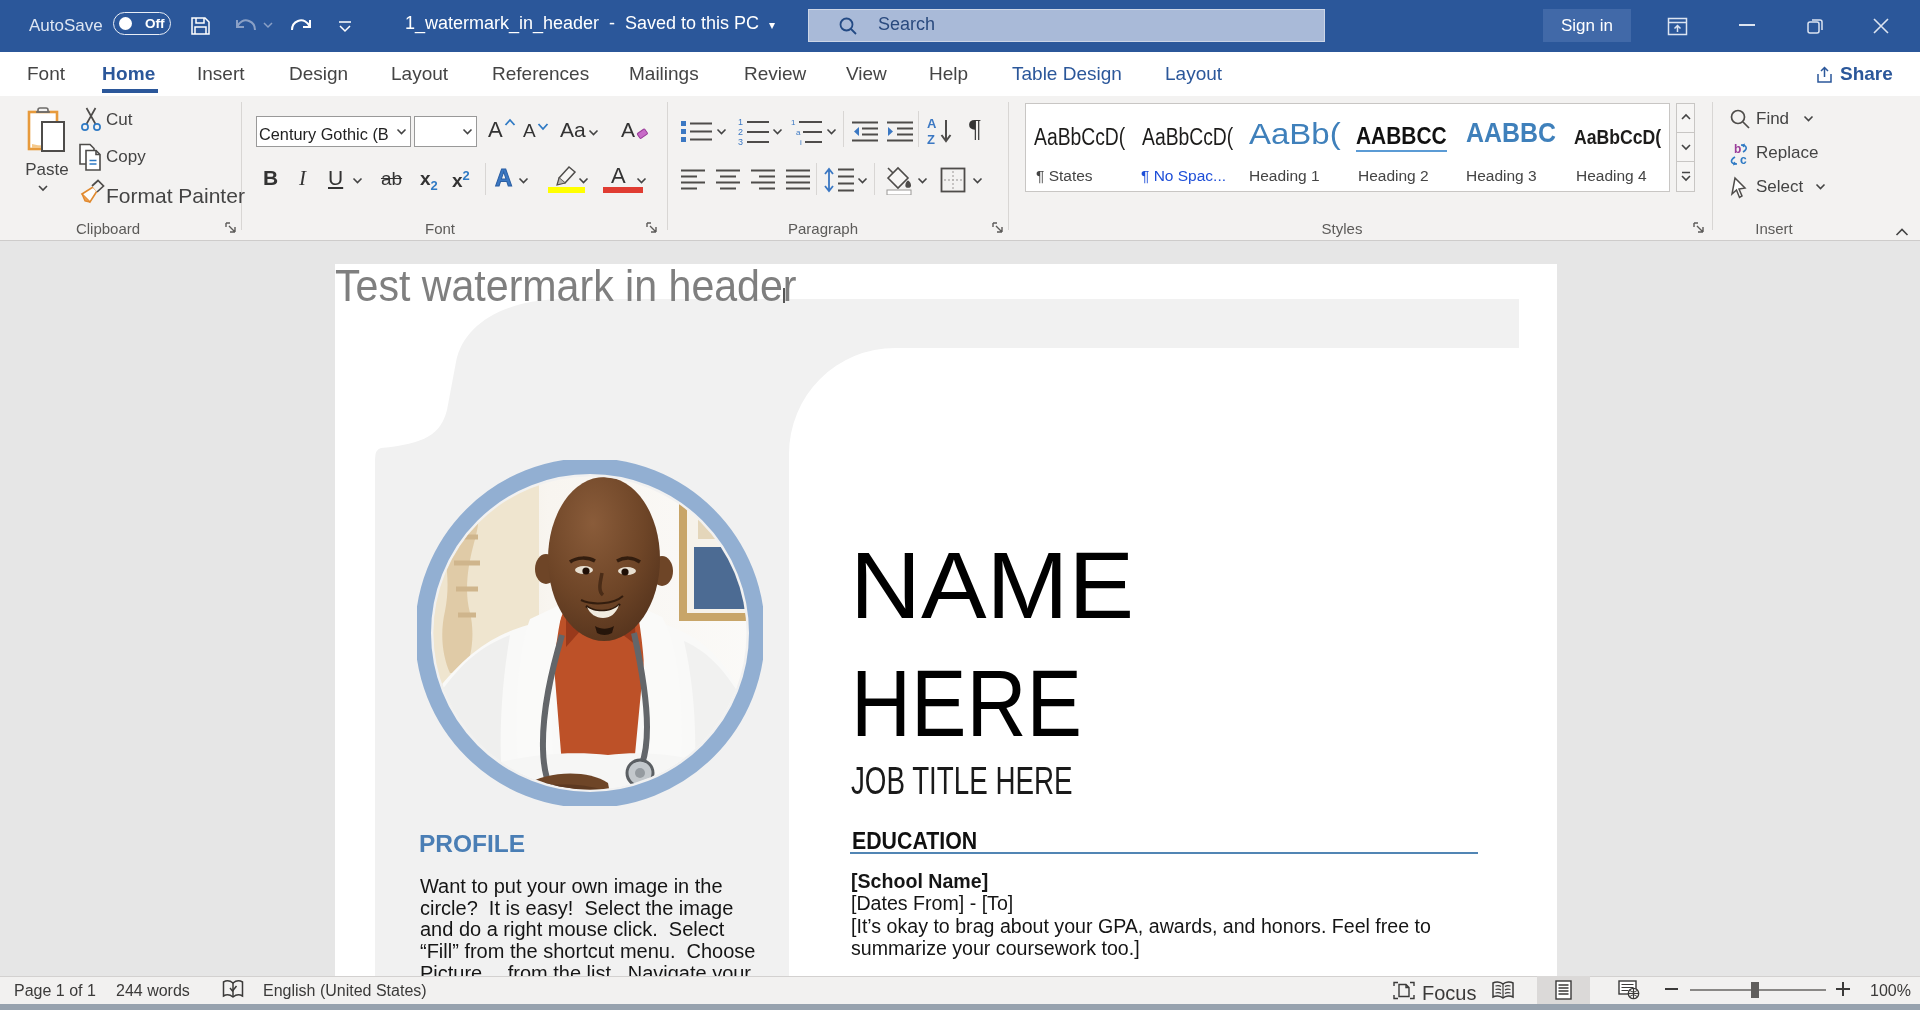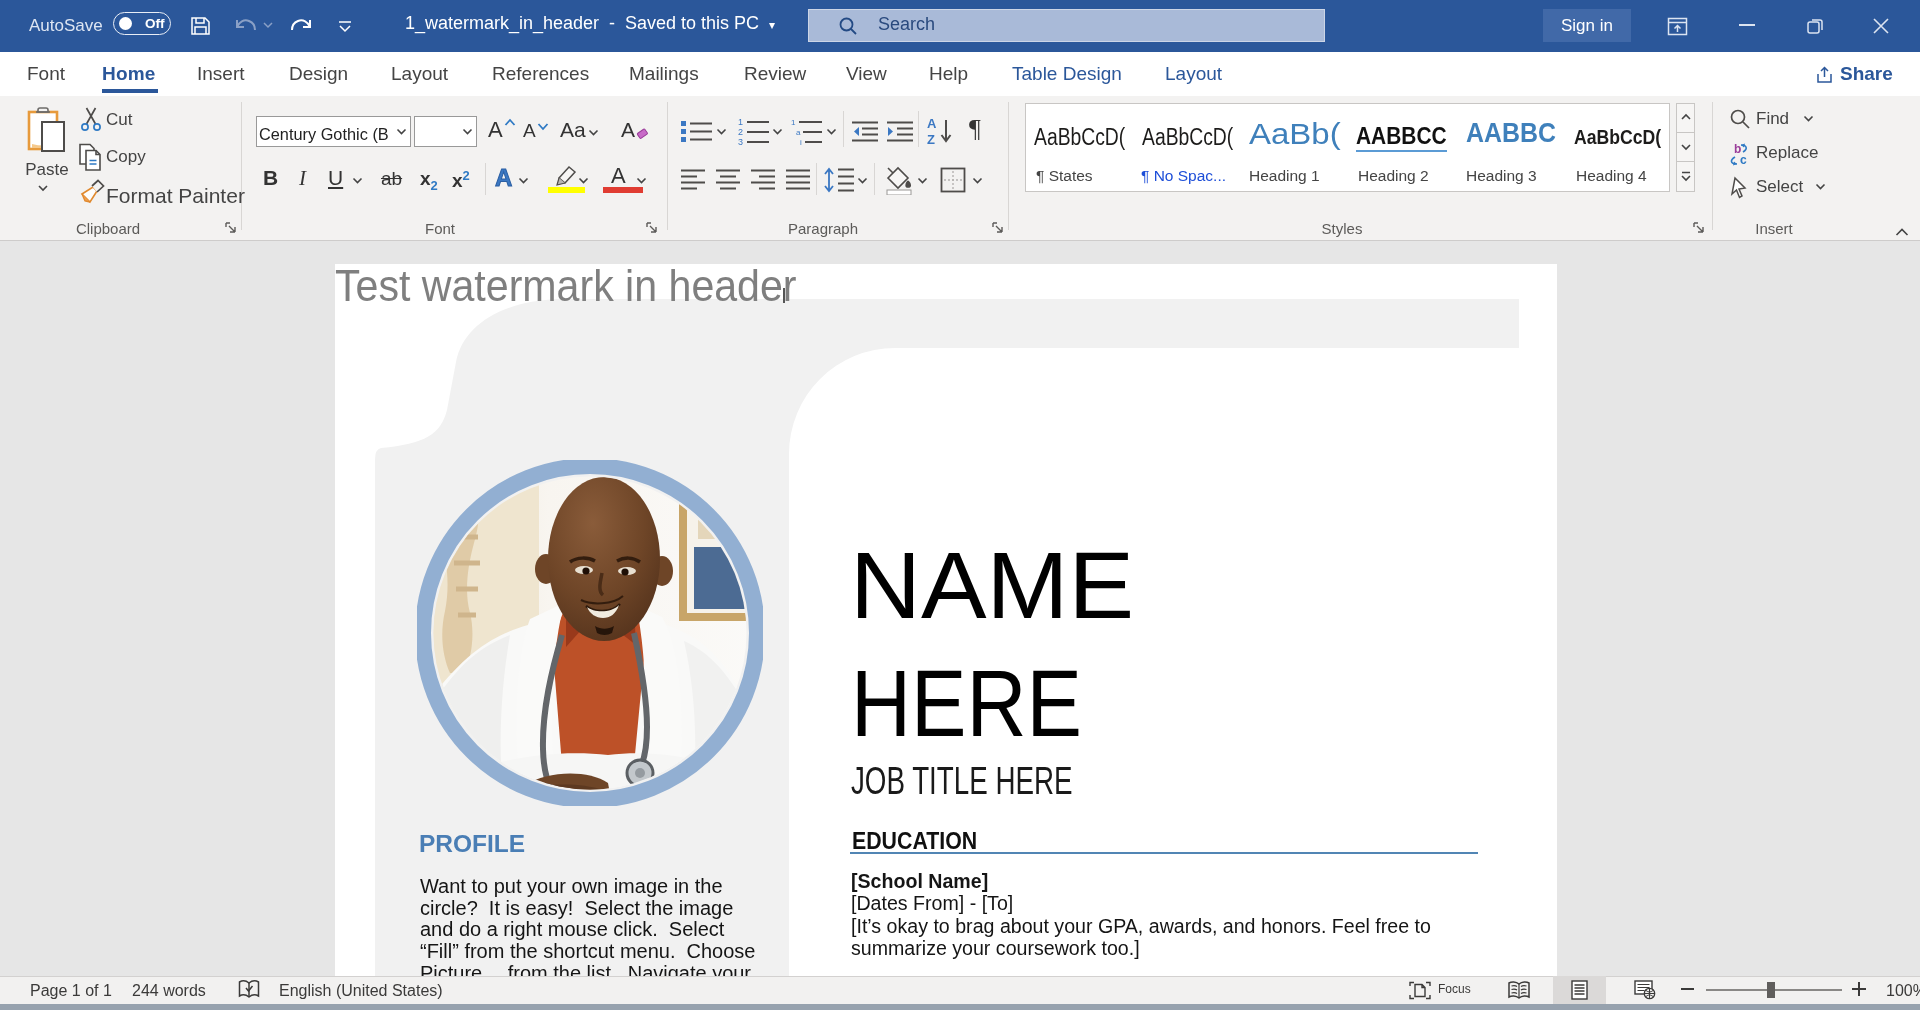--- a/index.html
+++ b/index.html
@@ -453,34 +453,34 @@
   <svg class="a" style="left:1901px;top:716px" width="14" height="9" viewBox="0 0 14 9">
         <path d="M1 1 L7 8 L13 1 Z" fill="#9c9a98"></path>
       </svg>
 
   <svg class="a" style="left:1763px;top:638px" width="22" height="30" viewBox="0 0 22 30">
     <path d="M2 1 L2 24 L8 18.5 L11.5 27 L15 25.5 L11.5 17 L19 16.5 Z" fill="#fff" stroke="#000" stroke-width="1.3"></path>
   </svg>
 </div>
 
 <div class="a" style="left:0;top:976px;width:1920px;height:28px;background:#f2f1f0;border-top:1px solid #d3d1d0;box-sizing:border-box"></div>
-<div class="a" style="left:16px;top:976px;width:1560px;height:28px;font-size:17px;color:#3b3a39">
+<div class="a" style="left:0;top:976px;width:1560px;height:28px;font-size:17px;color:#3b3a39">
  <span class="a" style="left:14px;top:6px;font-size:16px">Page 1 of 1</span>
  <span class="a" style="left:116px;top:6px;font-size:16px">244 words</span>
  <svg class="a" style="left:222px;top:4px" width="22" height="20" viewBox="0 0 22 20">
   <path d="M11 3 C 8 0.5 4 0.5 1.5 2 V 16 C 4 14.5 8 14.5 11 17 C 14 14.5 18 14.5 20.5 16 V 2 C 18 0.5 14 0.5 11 3 Z" fill="none" stroke="#3b3a39" stroke-width="1.5"></path>
   <path d="M11 3 V 17" stroke="#3b3a39" stroke-width="1.5"></path>
   <path d="M8 8 l2.5 3 4 -5" fill="none" stroke="#3b3a39" stroke-width="1.5"></path>
  </svg>
  <span class="a" style="left:263px;top:6px;font-size:16px">English (United States)</span>
  <svg class="a" style="left:1393px;top:5px" width="22" height="19" viewBox="0 0 22 19">
   <path d="M1 5 V1.5 H5 M17 1.5 H21 V5 M21 14 V17.5 H17 M5 17.5 H1 V14" fill="none" stroke="#3b3a39" stroke-width="1.4"></path>
   <path d="M6 3.5 h7 l3 3 v9 h-10 z M13 3.5 v3 h3" fill="none" stroke="#3b3a39" stroke-width="1.4"></path>
  </svg>
- <span class="a" style="left:1422px;top:6px;font-size:12px">Focus</span>
+ <span class="a" style="left:1422px;top:6px;font-size:20px">Focus</span>
  <svg class="a" style="left:1491px;top:5px" width="24" height="19" viewBox="0 0 24 19">
   <path d="M12 3 C 9 0.5 4.5 0.5 2 2 V 16 C 4.5 14.5 9 14.5 12 17 C 15 14.5 19.5 14.5 22 16 V 2 C 19.5 0.5 15 0.5 12 3 Z" fill="none" stroke="#3b3a39" stroke-width="1.5"></path>
   <path d="M12 3 V 17 M4.5 5 c2 -0.5 4 -0.5 5.5 0.5 M4.5 8.5 c2 -0.5 4 -0.5 5.5 0.5 M4.5 12 c2 -0.5 4 -0.5 5.5 0.5 M19.5 5 c-2 -0.5 -4 -0.5 -5.5 0.5 M19.5 8.5 c-2 -0.5 -4 -0.5 -5.5 0.5 M19.5 12 c-2 -0.5 -4 -0.5 -5.5 0.5" fill="none" stroke="#3b3a39" stroke-width="1.2"></path>
  </svg>
  <div class="a" style="left:1537px;top:0;width:53px;height:28px;background:#dbd9d8"></div>
  <svg class="a" style="left:1555px;top:4px" width="17" height="20" viewBox="0 0 17 20">
   <rect x="1" y="1" width="15" height="18" fill="#fff" stroke="#3b3a39" stroke-width="1.4"></rect>
   <path d="M3.5 5 h10 M3.5 8 h10 M3.5 11 h10 M3.5 14 h10" stroke="#3b3a39" stroke-width="1.3"></path>
  </svg>
  <svg class="a" style="left:1618px;top:4px" width="22" height="20" viewBox="0 0 22 20">

